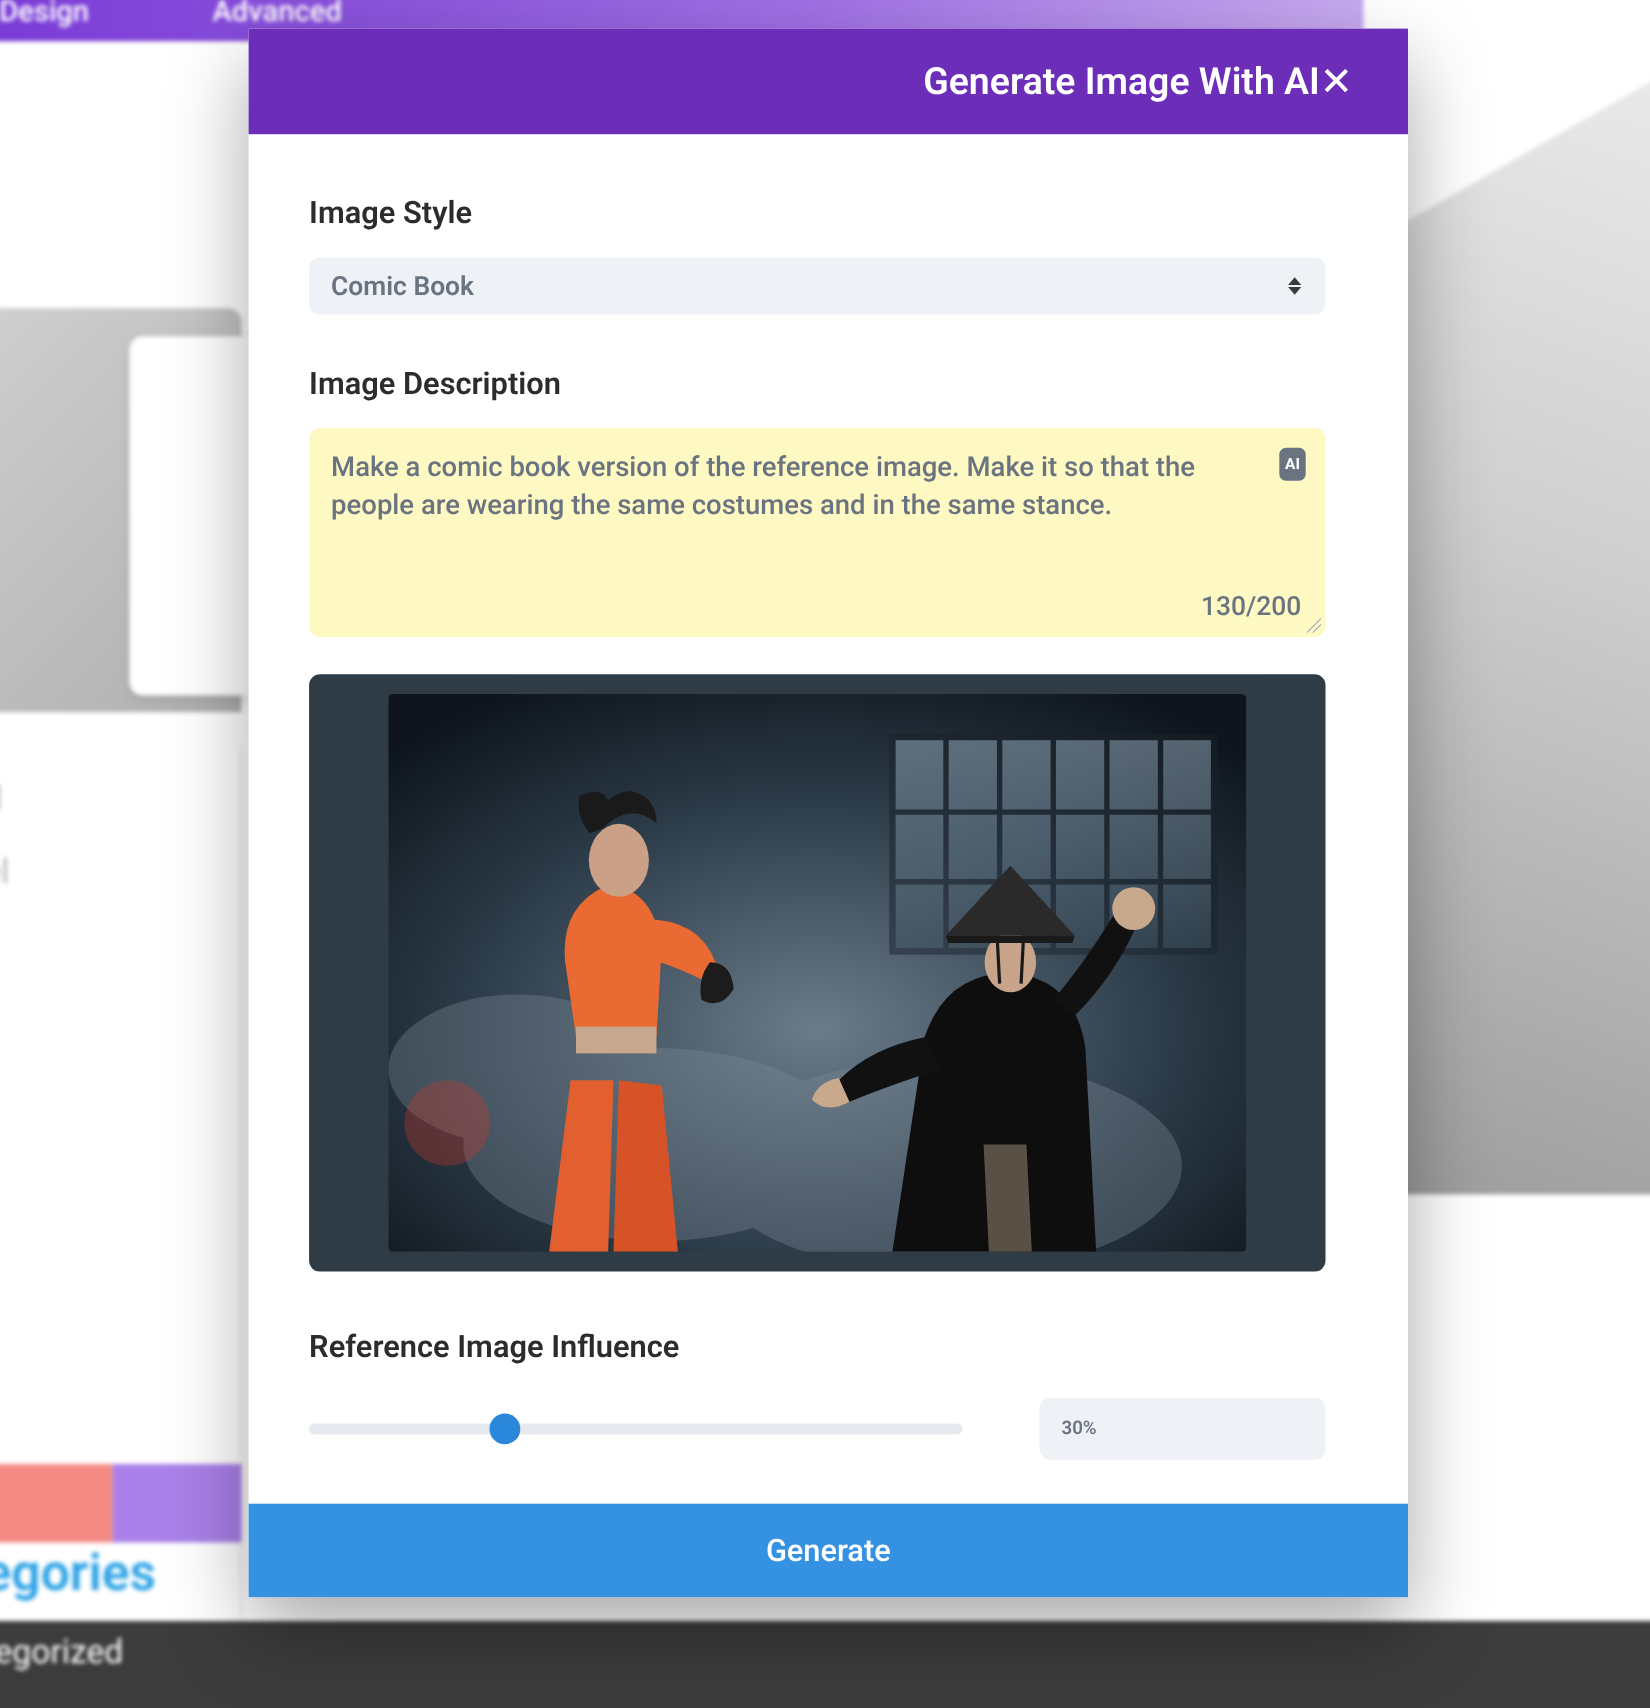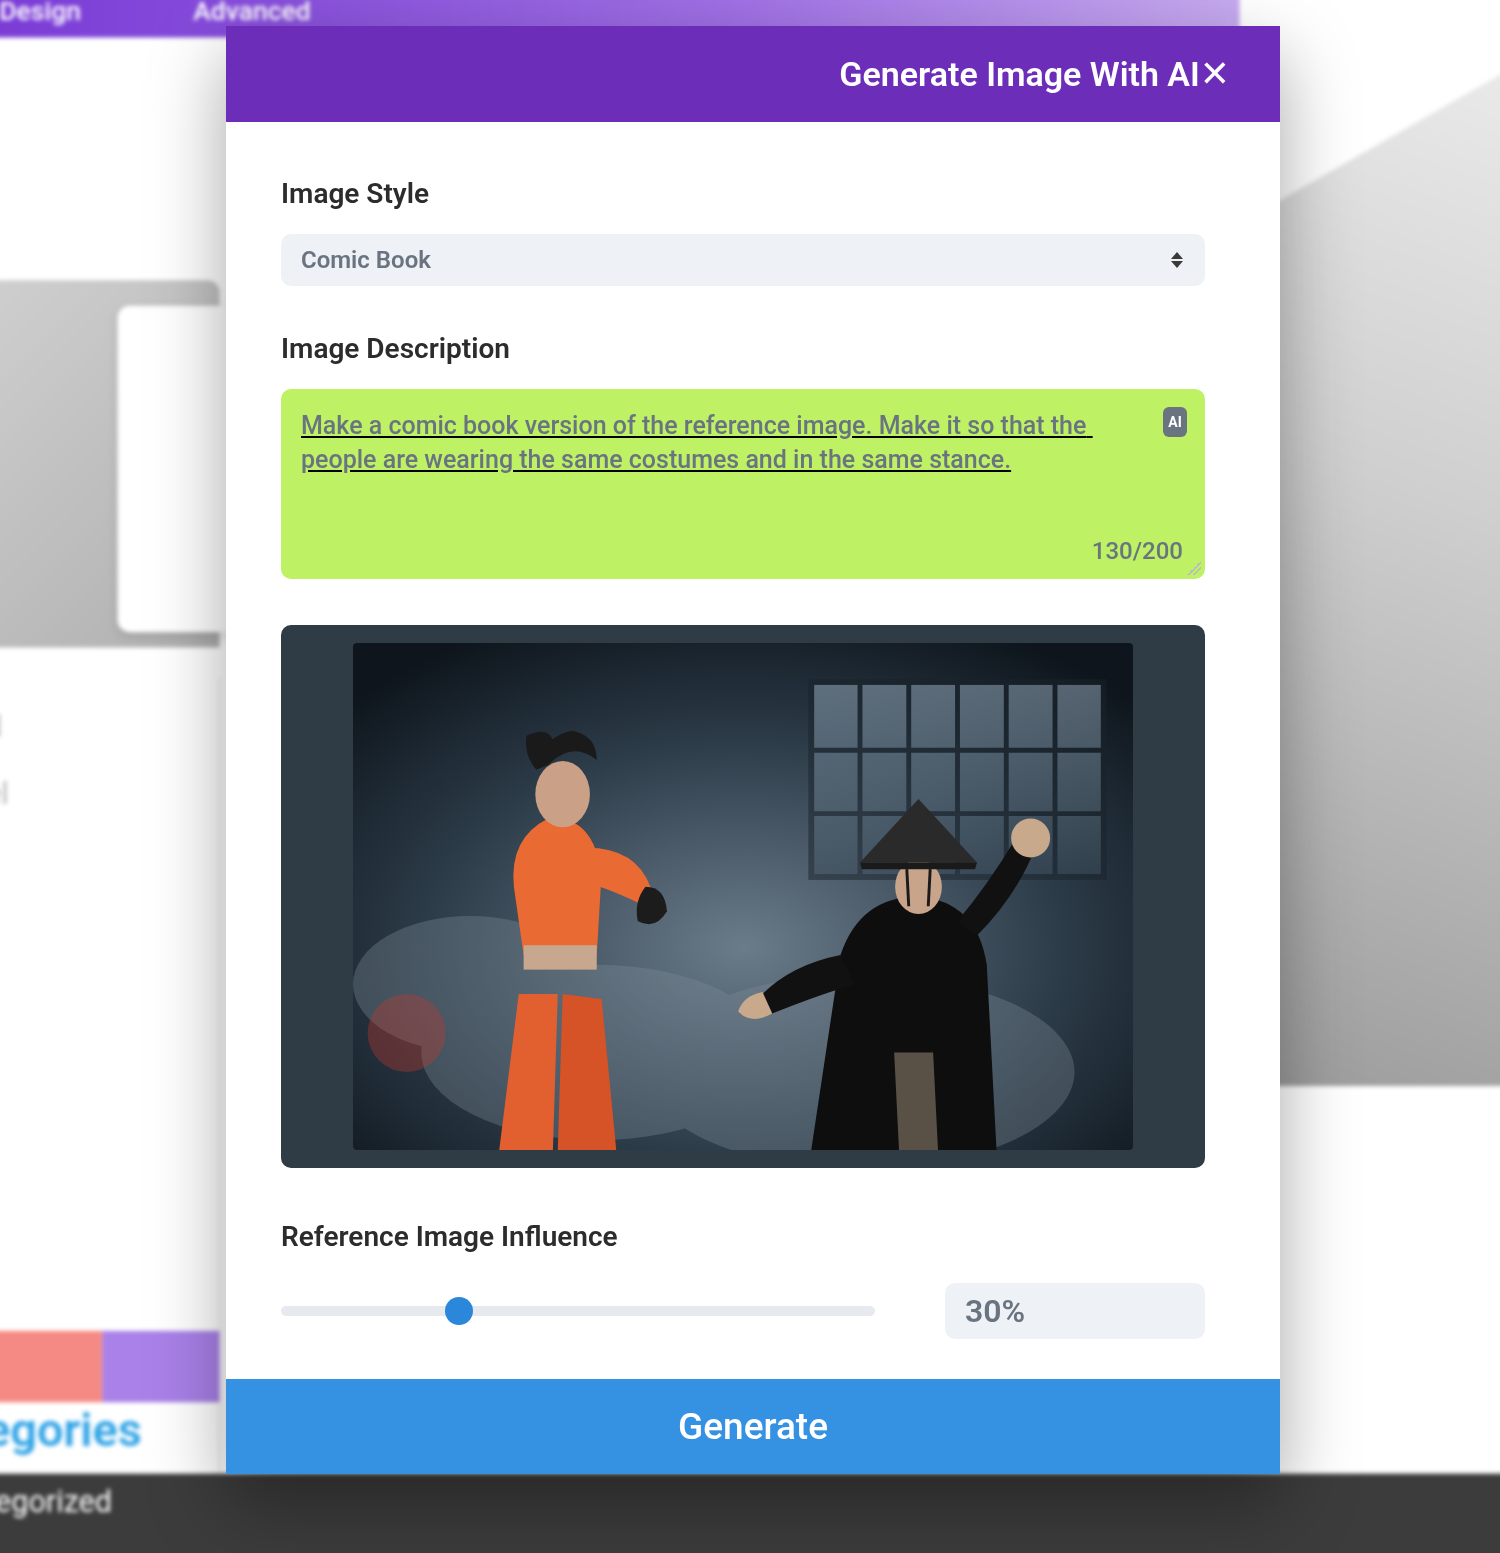--- a/index.html
+++ b/index.html
@@ -110,26 +110,25 @@
   }
   .select-caret span {
     width: 0; height: 0; border-left: 6px solid transparent; border-right: 6px solid transparent;
   }
   .select-caret .up { border-bottom: 7px solid #3a3a3a; }
   .select-caret .dn { border-top: 7px solid #3a3a3a; }
 
   
   .textarea-wrap {
     position: relative;
-    background: #bef264;
+    background: #fef9c3;
     border-radius: 10px;
     padding: 20px 70px 20px 20px;
-    margin-bottom: 28px;
+    margin-bottom: 16px;
     min-height: 190px;
-    text-decoration: underline;
   }
   .textarea-text {
     color: #6a7480; font-size: 25px; font-weight: 500; line-height: 1.35;
     white-space: pre-wrap;
   }
   .ai-badge {
     position: absolute; top: 18px; right: 18px;
     width: 24px; height: 30px; border-radius: 6px;
     background: #6a7480; color: #fff;
     display: flex; align-items: center; justify-content: center;
@@ -167,29 +166,29 @@
   .slider-thumb {
     position: absolute; top: 50%;
     width: 28px; height: 28px; border-radius: 50%;
     background: #2b87da;
     transform: translate(-50%, -50%);
   }
   .slider-value-box {
     background: #eef1f5; border-radius: 10px;
     width: 260px; height: 56px;
     display: flex; align-items: center; padding: 0 20px;
-    color: #6a7480; font-size: 32px; font-weight: 600;
+    color: #6a7480; font-size: 17px; font-weight: 600;
   }
 
   
   .modal-footer {
     background: #3592e3;
     color: #fff;
     text-align: center;
-    font-size: 37px; font-weight: 500;
+    font-size: 28px; font-weight: 500;
     padding: 26px 0;
     cursor: pointer;
   }
 </style>
 </head>
 <body>
 
 <div class="bg">
   <div class="bg-tabs">
     <span>Design</span>

